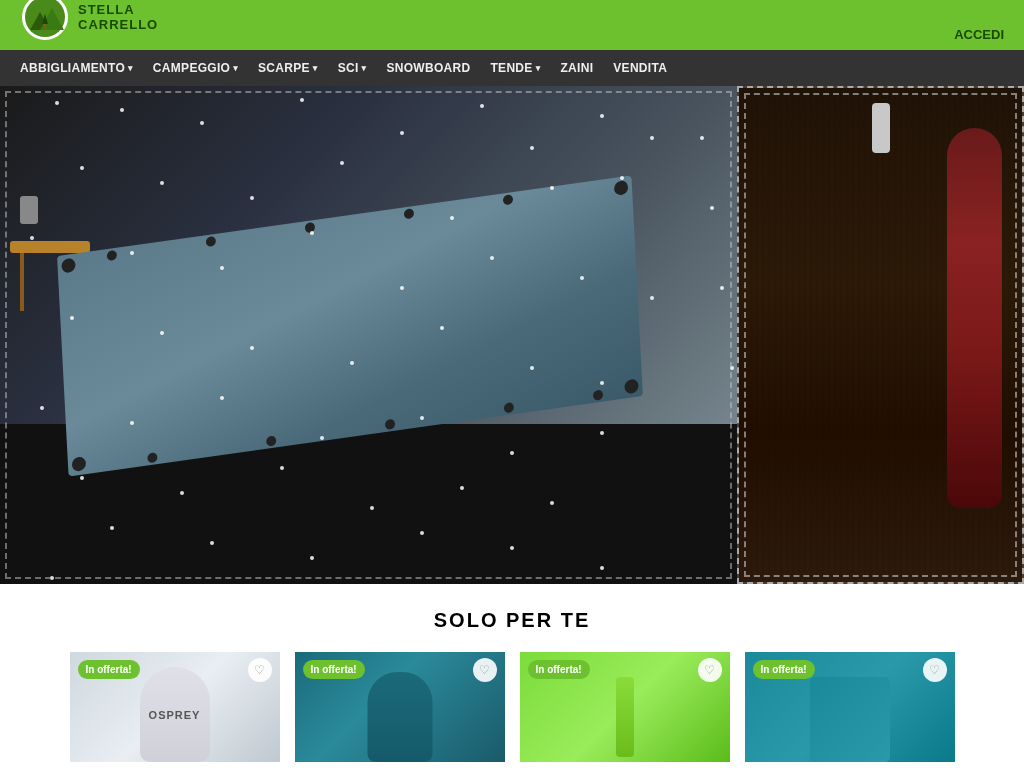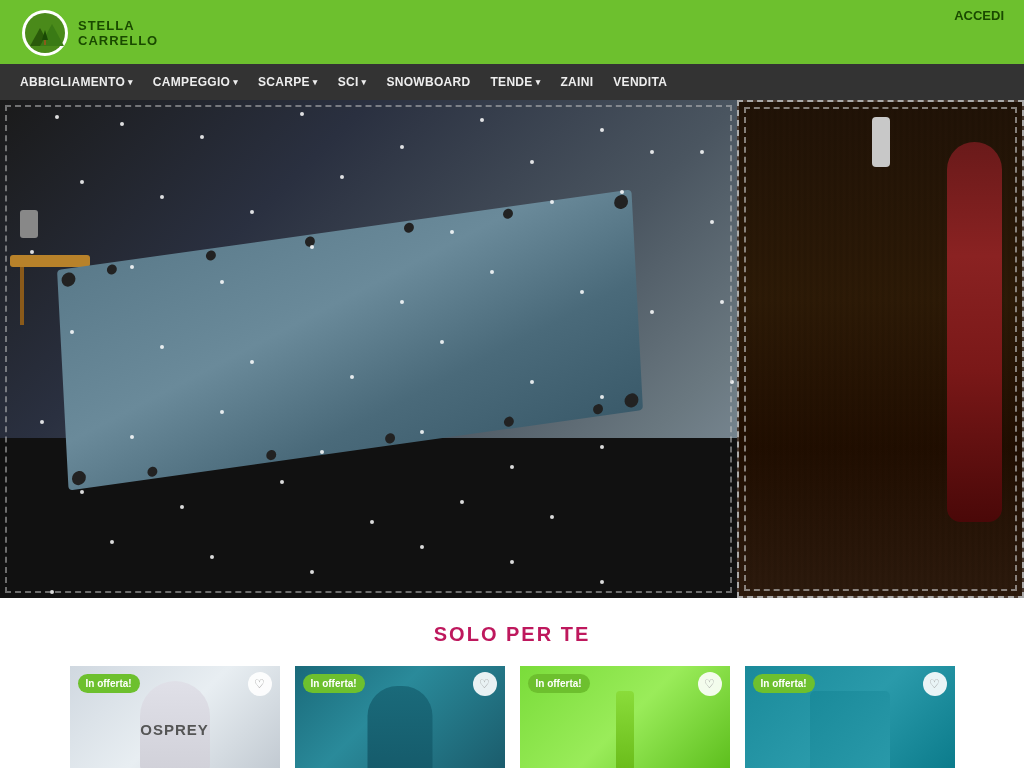--- a/index.html
+++ b/index.html
@@ -2,23 +2,23 @@
 <html><head>
   <meta charset="utf-8">
   <style>
     * { margin: 0; padding: 0; box-sizing: border-box; }
     body { font-family: Arial, sans-serif; width: 1024px; overflow-x: hidden; background: #fff; }
 
     
     .top-bar {
       background: #6dc02e;
       display: flex;
-      align-items: flex-start;
+      align-items: flex-end;
       padding: 8px 20px;
-      height: 64px;
+      height: 50px;
       justify-content: space-between;
     }
     .logo-area {
       display: flex;
       align-items: center;
       gap: 8px;
     }
     .logo-icon {
       width: 50px;
       height: 50px;
@@ -255,21 +255,21 @@
     
     .solo-section {
       background: #fff;
       padding: 25px 20px 15px;
     }
     .solo-title {
       text-align: center;
       font-size: 20px;
       font-weight: 700;
       letter-spacing: 2px;
-      color: #be185d;
+      color: #000000;
       margin-bottom: 20px;
       text-transform: uppercase;
     }
     .products-row {
       display: flex;
       gap: 15px;
       justify-content: center;
     }
     .product-card {
       width: 210px;
@@ -360,21 +360,21 @@
       background: linear-gradient(135deg, #1a8a9a 0%, #2a9aaa 100%);
       border-radius: 5px;
     }
 
     .osprey-text {
       position: absolute;
       top: 50%;
       left: 50%;
       transform: translate(-50%, -50%);
       color: #555;
-      font-size: 15px;
+      font-size: 11px;
       font-weight: bold;
       letter-spacing: 1px;
     }
   </style>
 </head>
 <body>
 
 <div class="top-bar">
   <div class="logo-area">
 

